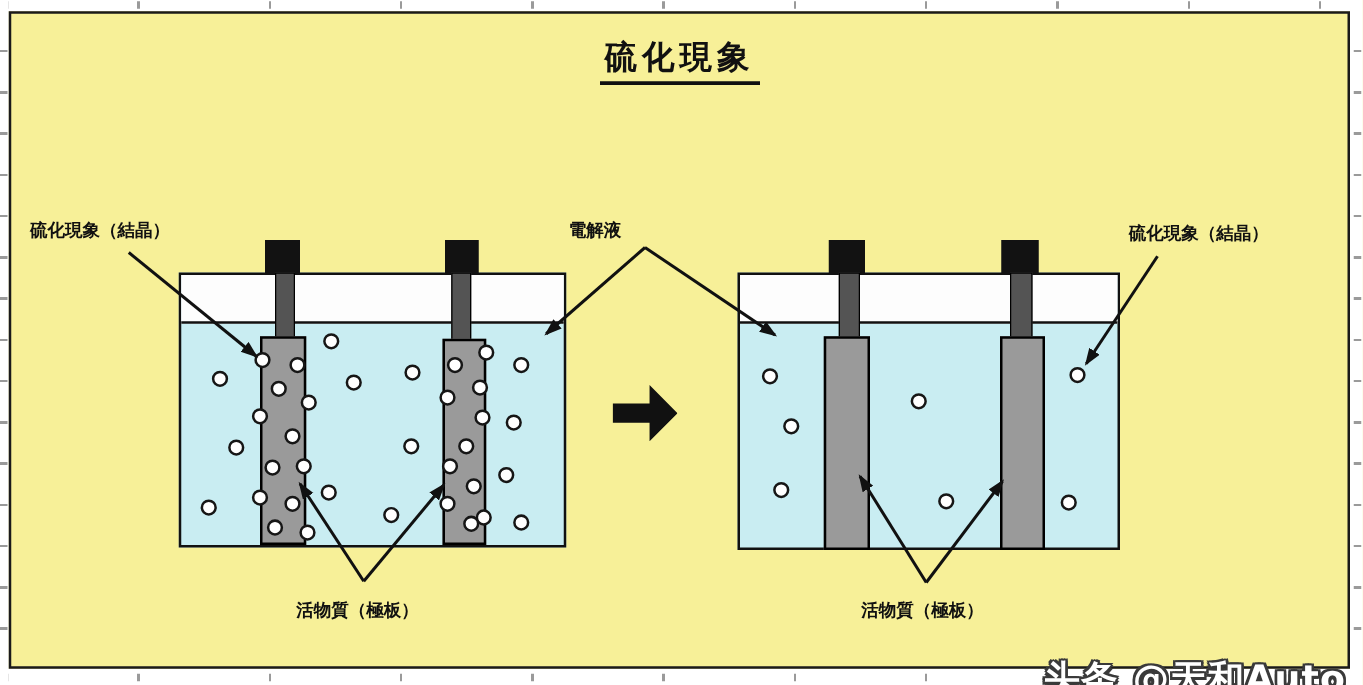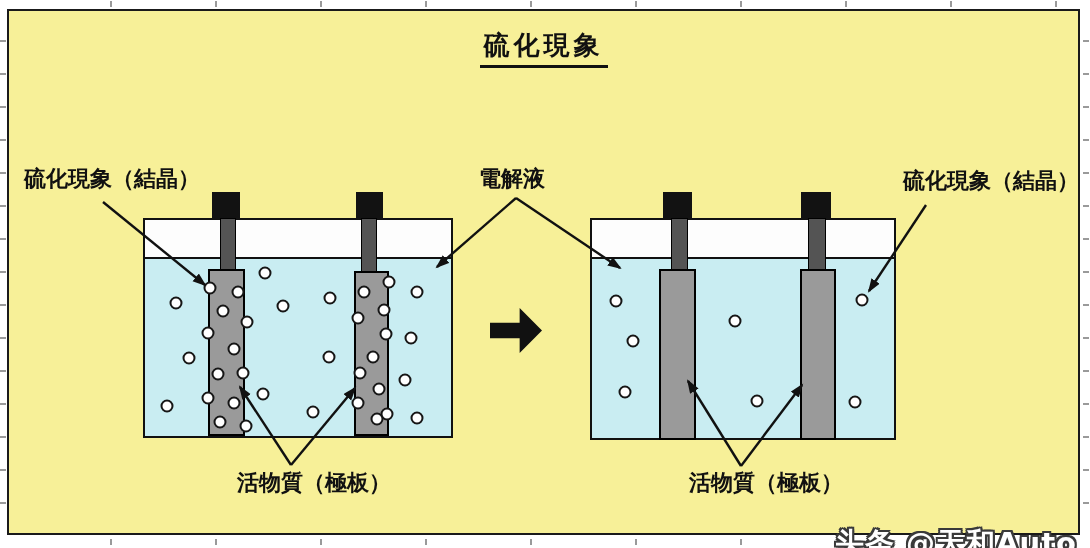--- a/index.html
+++ b/index.html
@@ -15,21 +15,21 @@
     repeating-linear-gradient(to right,transparent 0px,transparent 103px,#9a9a9a 103px,#9a9a9a 105px);}
   .panel{
     position:absolute;left:7px;top:9px;width:1073px;height:526px;box-sizing:border-box;
     border:2px solid #1a1a1a;background:var(--panel-bg,#F7F098);
   }
   .title-wrap{position:absolute;left:7px;top:28px;width:1073px;text-align:center;}
   .title-text{
     display:inline-block;font-size:26px;font-weight:bold;letter-spacing:4px;
     border-bottom:3px solid #111;padding:0 4px 2px 4px;
   }
-  .diagram-label{position:absolute;font-size:22px;font-weight:600;white-space:nowrap;}
+  .diagram-label{position:absolute;font-size:14px;font-weight:600;white-space:nowrap;margin-top:12px;}
   .battery{position:absolute;box-sizing:border-box;border:2px solid #111;background:var(--electrolyte,#C9EDF2);}
   .battery .band{position:absolute;left:0;top:0;right:0;height:37px;background:#fdfdfd;border-bottom:2px solid #111;}
   .terminal{position:absolute;background:var(--terminal,#121212);}
   .stem{position:absolute;box-sizing:border-box;background:var(--stem,#545454);border:1px solid #000;}
   .plate{position:absolute;box-sizing:border-box;background:var(--plate,#9A9A9A);border:2px solid #000;}
   .crystal{
     position:absolute;width:13px;height:13px;border-radius:50%;box-sizing:border-box;
     background:var(--crystal,#fff);border:2px solid #161616;transform:translate(-50%,-50%);
   }
   .overlay{position:absolute;left:0;top:0;pointer-events:none;}
@@ -138,20 +138,20 @@
       <line x1="516" y1="198" x2="437" y2="267" stroke="#111" stroke-width="2.4" marker-end="url(#ah)"></line>
       <line x1="516" y1="198" x2="620" y2="268" stroke="#111" stroke-width="2.4" marker-end="url(#ah)"></line>
       <line x1="926" y1="205" x2="869" y2="291" stroke="#111" stroke-width="2.4" marker-end="url(#ah)"></line>
       <line x1="291" y1="465" x2="240" y2="387" stroke="#111" stroke-width="2.4" marker-end="url(#ah)"></line>
       <line x1="291" y1="465" x2="355" y2="388" stroke="#111" stroke-width="2.4" marker-end="url(#ah)"></line>
       <line x1="741" y1="466" x2="688" y2="381" stroke="#111" stroke-width="2.4" marker-end="url(#ah)"></line>
       <line x1="741" y1="466" x2="802" y2="385" stroke="#111" stroke-width="2.4" marker-end="url(#ah)"></line>
     </svg>
 
   <div class="diagram-label" style="left:24px;top:164px;">硫化現象（結晶）</div>
-  <div class="diagram-label" style="left:479px;top:164px;">電解液</div>
+  <div class="diagram-label" style="left:455px;top:164px;">電解液</div>
   <div class="diagram-label" style="left:903px;top:166px;">硫化現象（結晶）</div>
   <div class="diagram-label" style="left:237px;top:468px;">活物質（極板）</div>
   <div class="diagram-label" style="left:689px;top:468px;">活物質（極板）</div>
 
   <div class="watermark">头条 @天和Auto</div>
 
 </div>
 
 </body></html>

